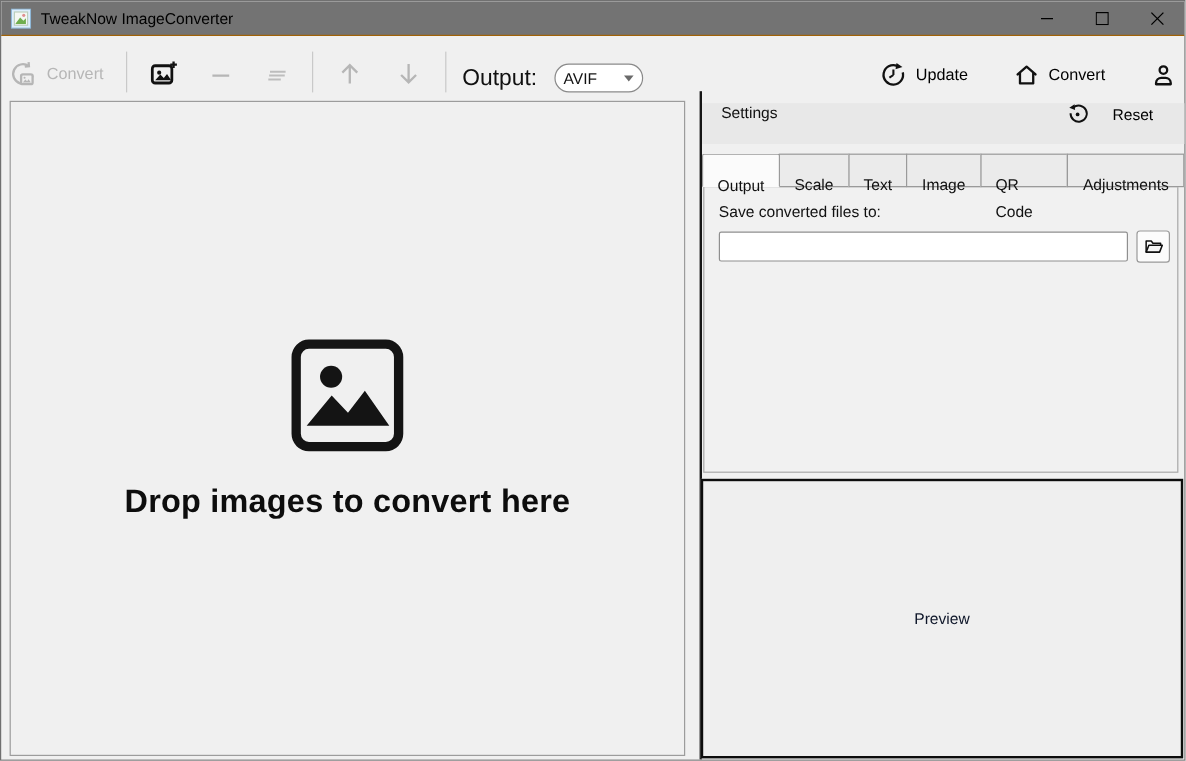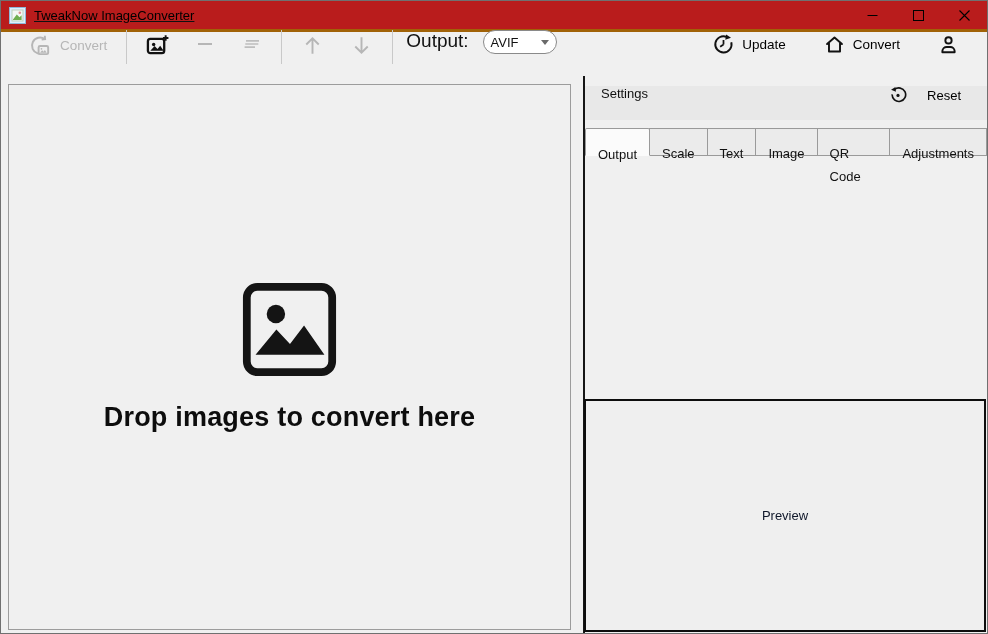--- a/index.html
+++ b/index.html
@@ -2,28 +2,28 @@
 <html><head>
 <meta charset="utf-8">
 <style>
   html,body{margin:0;padding:0;background:#cfcfcf;}
   .window{
     position:relative;width:988px;height:634px;box-sizing:border-box;
     border:1px solid #707070;background:#f0f0f0;
     font-family:"Liberation Sans","DejaVu Sans",sans-serif;color:#111;overflow:hidden;
   }
   
-  .titlebar{position:absolute;top:0;left:0;right:0;height:28px;background:#b91c1c;
-    display:flex;align-items:center;border-bottom:3px solid #a16207;text-decoration:underline;}
+  .titlebar{position:absolute;top:0;left:0;right:0;height:28px;background:#737373;
+    display:flex;align-items:center;border-bottom:1px solid #a16207;}
   .app-icon{margin:0 8px 0 8px;display:flex;}
   .window-title{font-size:13px;color:#000;}
   .win-controls{margin-left:auto;display:flex;height:28px;}
   .win-btn{width:46px;height:28px;display:flex;align-items:center;justify-content:center;cursor:default;}
   
-  .toolbar{position:absolute;top:29px;left:0;right:0;height:47px;display:flex;align-items:flex-start;padding:0 22px;box-sizing:border-box;}
+  .toolbar{position:absolute;top:29px;left:0;right:0;height:47px;display:flex;align-items:flex-end;padding:0 1px;box-sizing:border-box;}
   .tb-btn{display:flex;align-items:center;gap:8px;background:none;border:none;padding:4px 6px;font-size:13.5px;font-family:inherit;}
   .tb-btn.disabled{color:#b6b6b6;}
   .tb-icon{display:flex;align-items:center;}
   .tb-sep{width:1px;height:34px;background:#c9c9c9;margin:0 13px;}
   .output-label{font-size:19px;margin-right:14px;}
   .combo{width:74px;height:24px;box-sizing:border-box;background:#fff;border:1px solid #8a8a8a;border-radius:12px;
     display:flex;align-items:center;padding:0 7px;font-size:13px;}
   .combo .caret{margin-left:auto;width:0;height:0;border-left:4px solid transparent;border-right:4px solid transparent;border-top:5px solid #6a6a6a;}
   .tb-right{margin-left:auto;display:flex;align-items:center;gap:26px;}
   
@@ -219,18 +219,32 @@
 
   <div class="tabs">
     <div class="tab active">Output</div>
     <div class="tab">Scale</div>
     <div class="tab">Text</div>
     <div class="tab">Image</div>
     <div class="tab">QR Code</div>
     <div class="tab">Adjustments</div>
   </div>
 
+  <div class="tab-panel">
+    <div class="save-label">Save converted files to:</div>
+    <div class="path-row">
+      <input class="path-input" type="text" value="" style="">
+      <button class="folder-btn">
+        <span class="tb-icon">
+          <svg width="17" height="17" viewBox="0 0 24 24">
+            <path d="M3 18.5 V5.5 H9 L11 8 H20 V10.5" fill="none" stroke="#111" stroke-width="1.8" stroke-linejoin="round"></path>
+            <path d="M3 18.5 L6.2 10.5 H22 L18.8 18.5 Z" fill="#f7f7f7" stroke="#111" stroke-width="1.8" stroke-linejoin="round"></path>
+          </svg>
+        </span>
+      </button>
+    </div>
+  </div>
 
   <div class="preview-panel">
     <span class="preview-label">Preview</span>
   </div>
 
 </div>
 
 </body></html>

